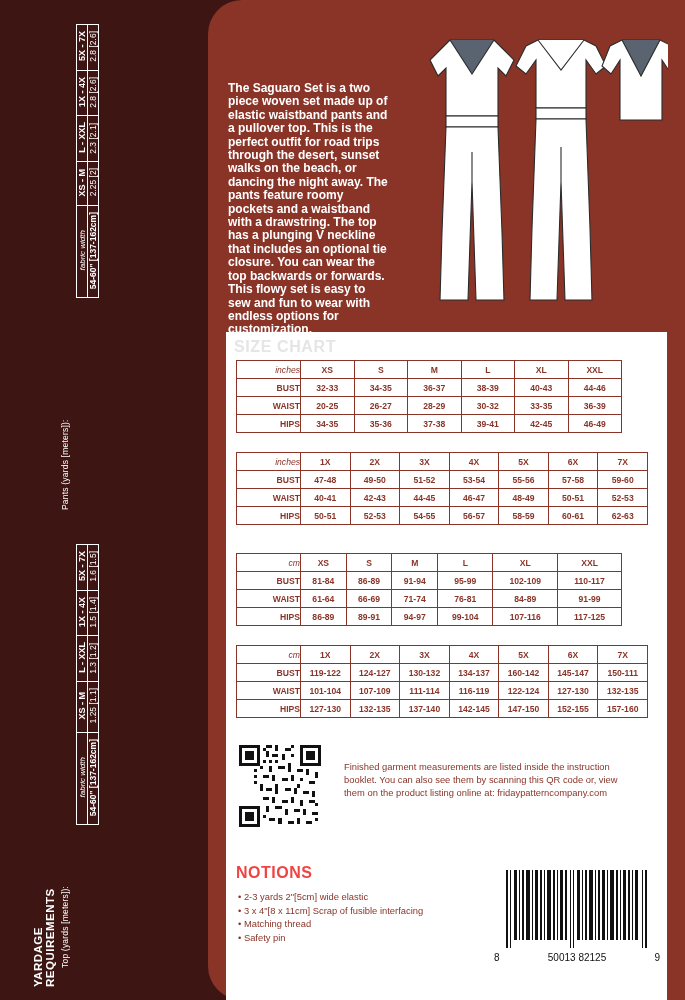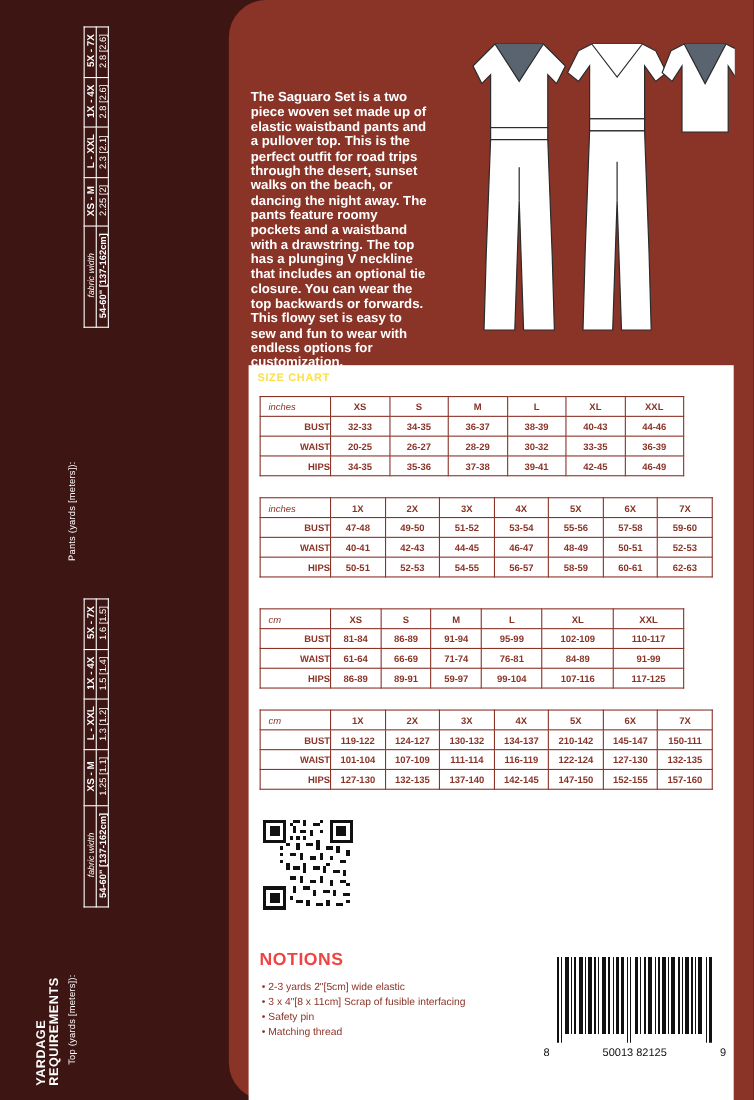--- a/index.html
+++ b/index.html
@@ -75,33 +75,33 @@
     position:absolute;left:228px;top:82px;width:160px;
     color:#ffffff;font-size:12px;line-height:13.4px;font-weight:bold;
   }
 
   
   .illus{position:absolute;left:418px;top:28px;width:250px;height:285px;}
 
   
   .sizechart-title{
     position:absolute;left:234px;top:338px;
-    color:#fde047;font-size:10px;font-weight:bold;letter-spacing:.6px;
+    color:#e5e5e5;font-size:16px;font-weight:bold;letter-spacing:.6px;
   }
   table.sc{
     position:absolute;border-collapse:collapse;
     font-size:8.6px;color:#8a3428;
   }
   table.sc td{
     border:1px solid #8a3428;
     text-align:center;
     padding:3.5px 0;
     font-weight:bold;
   }
-  table.sc td.unit{font-style:italic;font-weight:normal;text-align:left;padding-left:7px;}
+  table.sc td.unit{font-style:italic;font-weight:normal;text-align:right;padding-left:7px;}
   table.sc td.rowhdr{text-align:right;padding-left:7px;}
 
   
   .qr-box{position:absolute;left:236px;top:742px;width:88px;height:88px;background:#fff;padding:0;}
   .qr-note{
     position:absolute;left:344px;top:760px;width:290px;
     color:#8a3428;font-size:9.4px;line-height:13px;
   }
 
   
@@ -340,21 +340,21 @@
       <td>66-69</td>
       <td>71-74</td>
       <td>76-81</td>
       <td>84-89</td>
       <td>91-99</td>
     </tr>
     <tr>
       <td class="rowhdr">HIPS</td>
       <td>86-89</td>
       <td>89-91</td>
-      <td>59-97</td>
+      <td>94-97</td>
       <td>99-104</td>
       <td>107-116</td>
       <td>117-125</td>
     </tr>
   </tbody>
     </table>
 
   <table class="sc" style="left:236px;top:645px;width:412px;">
     <tbody>
         <tr>
@@ -366,21 +366,21 @@
       <td>5X</td>
       <td>6X</td>
       <td>7X</td>
     </tr>
     <tr>
       <td class="rowhdr">BUST</td>
       <td>119-122</td>
       <td>124-127</td>
       <td>130-132</td>
       <td>134-137</td>
-      <td>210-142</td>
+      <td>160-142</td>
       <td>145-147</td>
       <td>150-111</td>
     </tr>
     <tr>
       <td class="rowhdr">WAIST</td>
       <td>101-104</td>
       <td>107-109</td>
       <td>111-114</td>
       <td>116-119</td>
       <td>122-124</td>
@@ -470,27 +470,28 @@
           <rect x="26" y="25" width="1" height="1"></rect>
         <rect x="9" y="2" width="1" height="1"></rect>
           <rect x="18" y="1" width="1" height="1"></rect>
           <rect x="20" y="14" width="1" height="1"></rect>
         <rect x="8" y="8" width="1" height="1"></rect>
           <rect x="26" y="20" width="1" height="1"></rect>
           <rect x="9" y="24" width="1" height="1"></rect>
       </g>
     </svg>
   </div>
+  <div class="qr-note">Finished garment measurements are listed inside the instruction booklet. You can also see them by scanning this QR code or, view them on the product listing online at: fridaypatterncompany.com</div>
 
   <div class="notions-title">NOTIONS</div>
   <div class="notions-list">
     <div>• 2-3 yards 2"[5cm] wide elastic</div>
     <div>• 3 x 4"[8 x 11cm] Scrap of fusible interfacing</div>
+    <div>• Matching thread</div>
     <div>• Safety pin</div>
-    <div>• Matching thread</div>
   </div>
 
   <div class="barcode-box"></div>
   <div class="barcode-bars">
     <svg width="158" height="78" viewBox="0 0 158 78" shape-rendering="crispEdges" xmlns="http://www.w3.org/2000/svg">
       <rect width="158" height="78" fill="#fff"></rect>
       <g fill="#111">
         <rect x="8" y="0" width="2" height="78"></rect>
           <rect x="12" y="0" width="1" height="78"></rect>
         <rect x="16" y="0" width="3" height="70"></rect>

